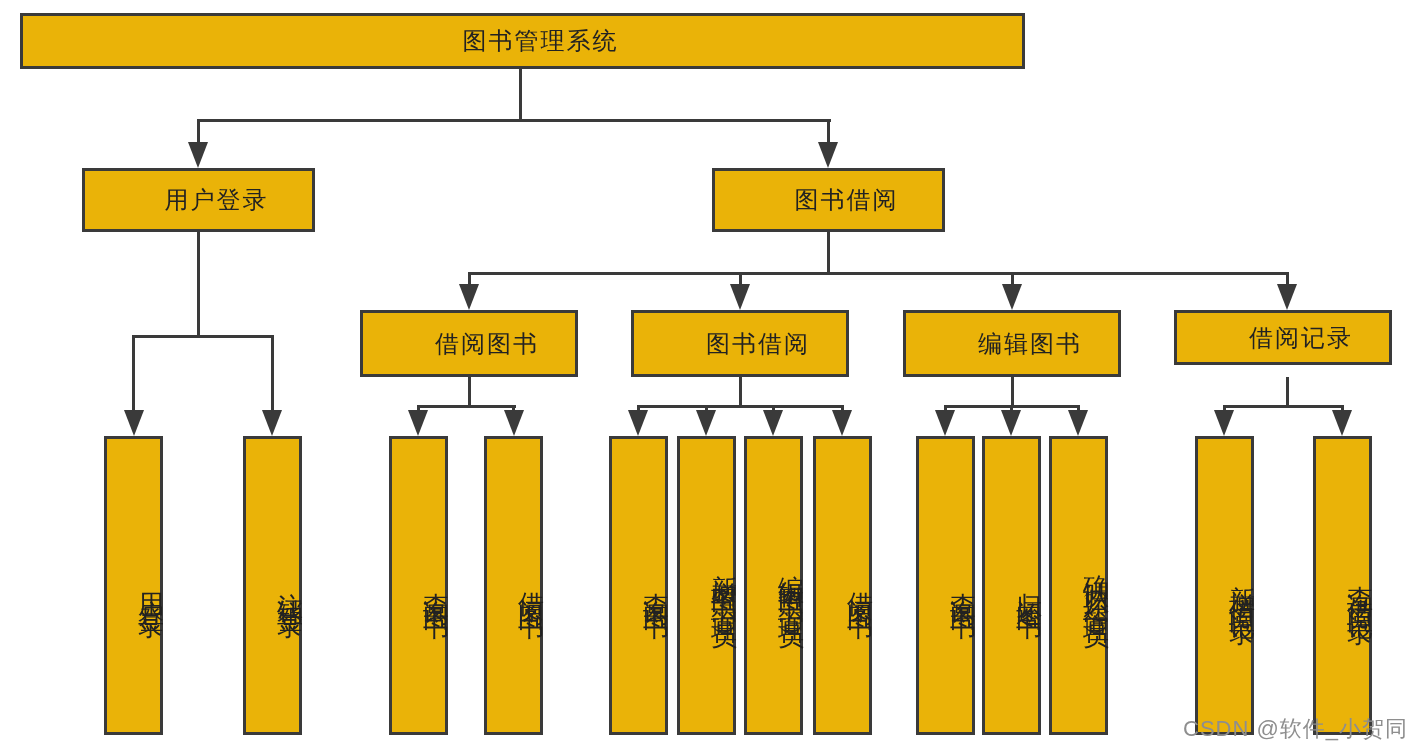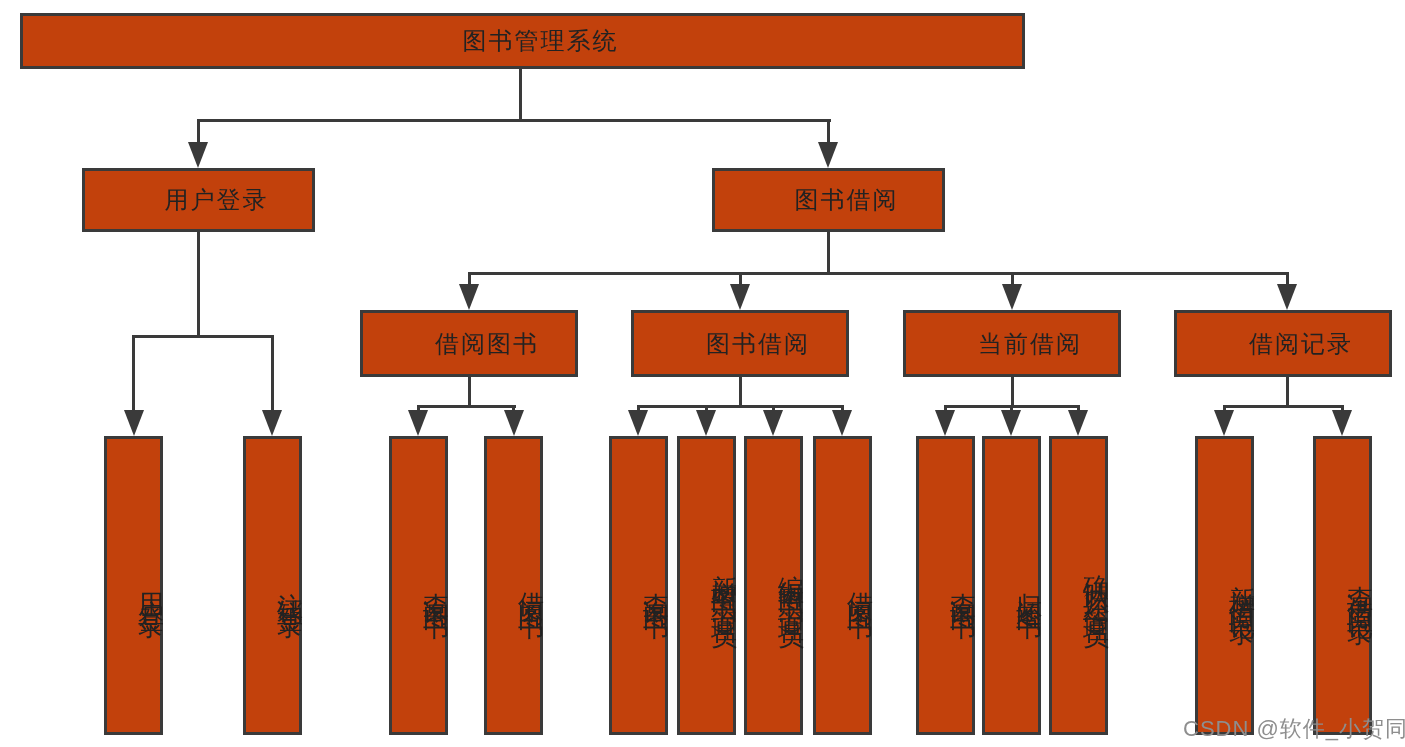--- a/index.html
+++ b/index.html
@@ -7,21 +7,21 @@
     position:relative;
     width:1405px;height:747px;
     background:#ffffff;
     overflow:hidden;
     font-family:"Liberation Sans","DejaVu Sans",sans-serif;
   }
   .box{
     position:absolute;
     box-sizing:border-box;
     border:3px solid #3a3a3a;
-    background:#c2410c;
+    background:#eab308;
     display:flex;align-items:center;justify-content:center;
     color:#222222;
     font-size:24px;
     letter-spacing:2px;
     white-space:nowrap;
     padding-left:36px;
   }
   .leaf{
     top:436px;width:59px;height:299px;
   }
@@ -125,23 +125,23 @@
     <span>图书借阅</span>
   </div>
 
   <div class="box" style="left:360px;top:310px;width:218px;height:67px">
     <span>借阅图书</span>
   </div>
   <div class="box" style="left:631px;top:310px;width:218px;height:67px">
     <span>图书借阅</span>
   </div>
   <div class="box" style="left:903px;top:310px;width:218px;height:67px">
-    <span>当前借阅</span>
+    <span>编辑图书</span>
   </div>
-  <div class="box" style="left:1174px;top:310px;width:218px;height:67px">
+  <div class="box" style="left:1174px;top:310px;width:218px;height:55px">
     <span>借阅记录</span>
   </div>
 
   <div class="box leaf" style="left:104px">
     <span class="vtext">用户登录</span>
   </div>
   <div class="box leaf" style="left:243px">
     <span class="vtext">注销登录</span>
   </div>
 

